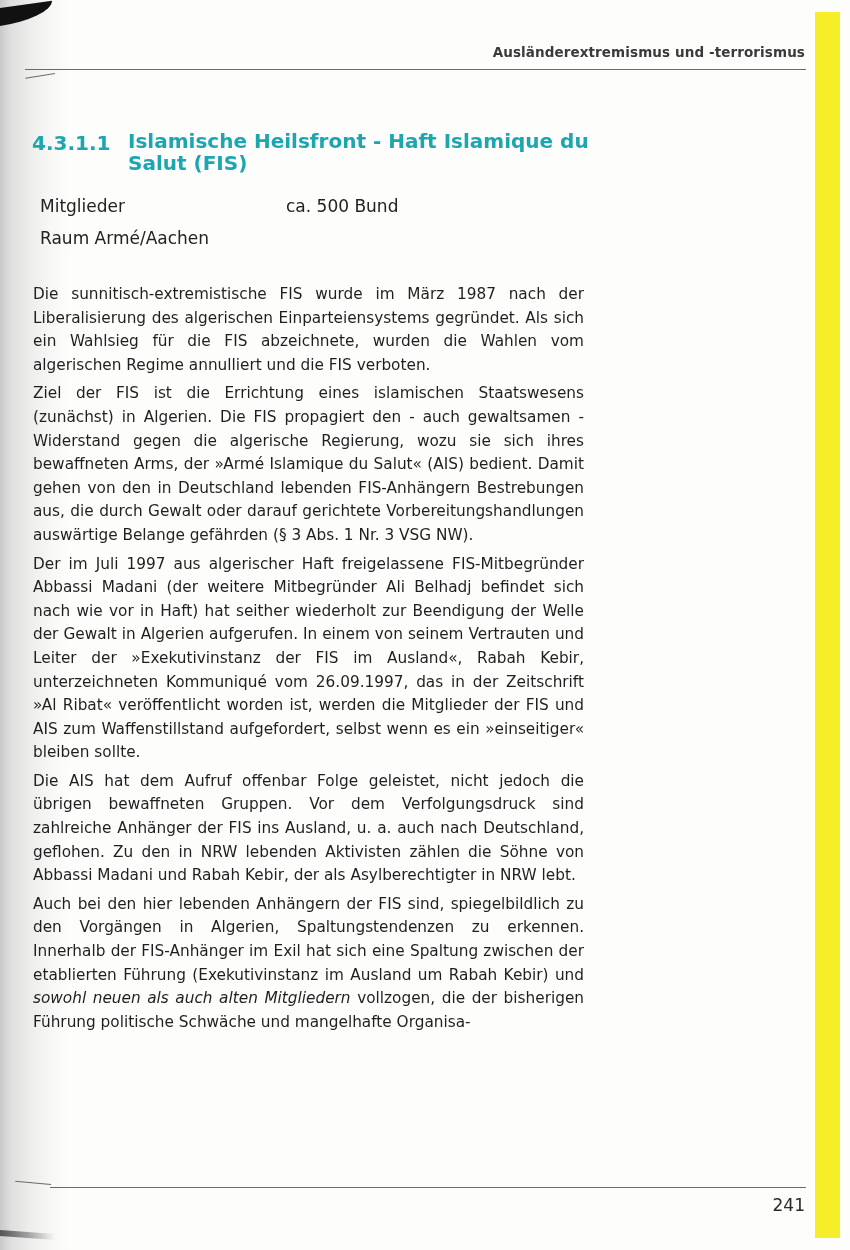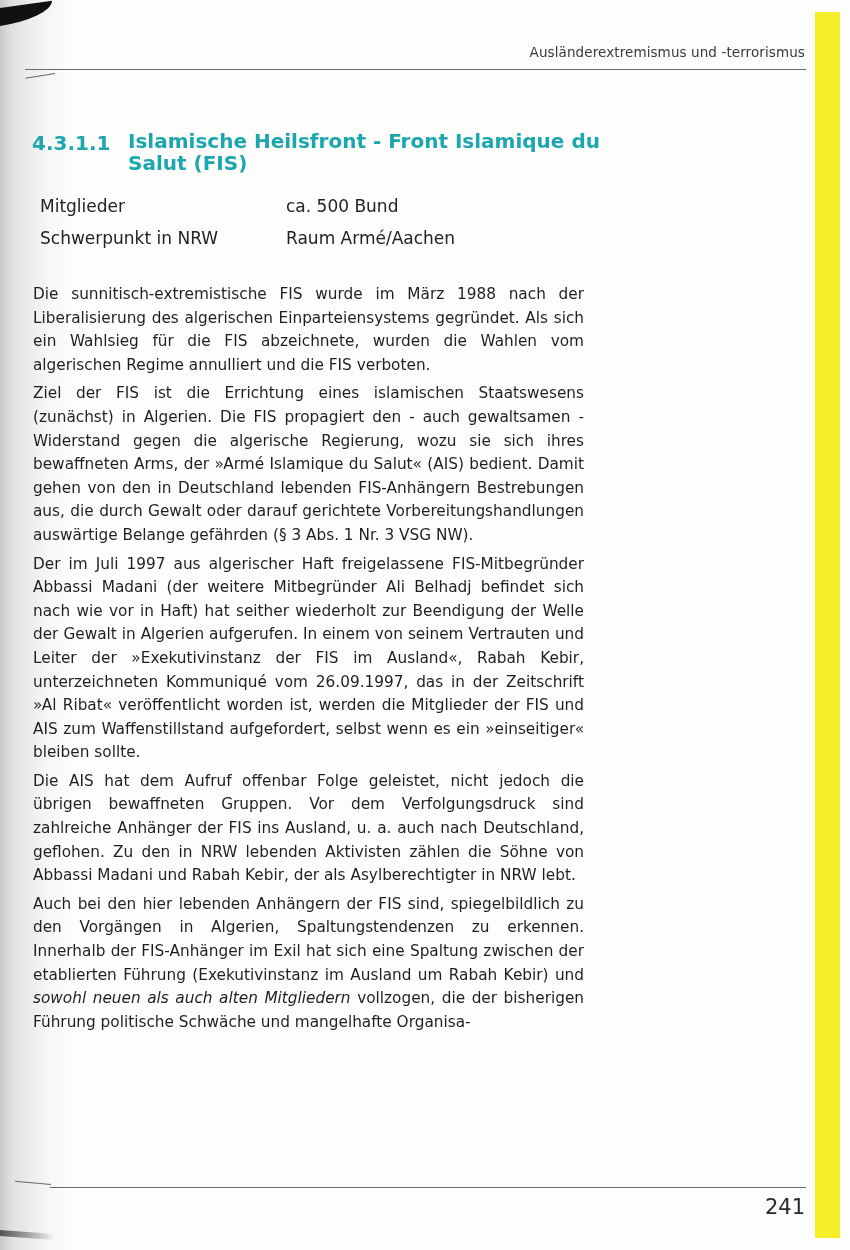--- a/index.html
+++ b/index.html
@@ -26,40 +26,41 @@
       transform: skewY(4deg);
     }
     .yellow-tab {
       position: absolute; left: 815px; top: 12px; width: 25px; height: 1226px;
       background: #f7ee2a;
     }
     .running-header {
       position: absolute; right: 45px; top: 44px;
       font-size: 13.5px; color: #3a3a3a; letter-spacing: 0.1px;
       font-family: "DejaVu Sans", sans-serif;
+      font-weight: bold;
     }
     .rule-top {
       position: absolute; left: 25px; top: 69px; width: 781px; height: 1px;
       background: #6a6a6a;
     }
     .rule-top::before {
       content: ""; position: absolute; left: 0; top: 4px; width: 30px; height: 1px;
       background: #6a6a6a; transform: rotate(-9deg); transform-origin: right center;
     }
     .rule-bottom {
       position: absolute; left: 50px; top: 1187px; width: 756px; height: 1px;
       background: #6a6a6a;
     }
     .rule-bottom::before {
       content: ""; position: absolute; left: -35px; top: -3px; width: 36px; height: 1px;
       background: #6a6a6a; transform: rotate(5deg); transform-origin: right center;
     }
     .page-number {
       position: absolute; right: 45px; top: 1195px;
-      font-size: 21px; color: #2a2a2a;
+      font-size: 17px; color: #2a2a2a;
     }
     .section-heading {
       position: absolute; left: 32px; top: 130px; width: 580px;
       display: flex; color: #1ba6b0; font-weight: bold;
       font-size: 20px; line-height: 22px;
     }
     .section-number { width: 96px; flex: none; padding-top: 2px; }
     .section-title { flex: 1; }
     .facts {
       position: absolute; left: 40px; top: 190px;
@@ -81,36 +82,35 @@
 <div class="binding-shadow"></div>
 <div class="corner-dark"></div>
 <div class="corner-dark2"></div>
 <div class="yellow-tab"></div>
 
 <div class="running-header">Ausländerextremismus und -terrorismus</div>
 <div class="rule-top"></div>
 
 <div class="section-heading">
   <div class="section-number">4.3.1.1</div>
-  <div class="section-title">Islamische Heilsfront - Front Islamique du Salut (FIS)</div>
+  <div class="section-title">Islamische Heilsfront - Haft Islamique du Salut (FIS)</div>
 </div>
 
 <div class="facts">
   <div class="fact-row">
     <span class="fact-label">Mitglieder</span>
     <span class="fact-value">ca. 500 Bund</span>
   </div>
   <div class="fact-row">
-    <span class="fact-label">Schwerpunkt in NRW</span>
     <span class="fact-value">Raum Armé/Aachen</span>
   </div>
 </div>
 
 <div class="body-text">
-  <p>Die sunnitisch-extremistische FIS wurde im März 1988 nach der Liberalisierung des algerischen Einparteiensystems gegründet. Als sich ein Wahlsieg für die FIS abzeichnete, wurden die Wahlen vom algerischen Regime annulliert und die FIS verboten.</p>
+  <p>Die sunnitisch-extremistische FIS wurde im März 1987 nach der Liberalisierung des algerischen Einparteiensystems gegründet. Als sich ein Wahlsieg für die FIS abzeichnete, wurden die Wahlen vom algerischen Regime annulliert und die FIS verboten.</p>
   <p>Ziel der FIS ist die Errichtung eines islamischen Staatswesens (zunächst) in Algerien. Die FIS propagiert den - auch gewaltsamen - Widerstand gegen die algerische Regierung, wozu sie sich ihres bewaffneten Arms, der »Armé Islamique du Salut« (AIS) bedient. Damit gehen von den in Deutschland lebenden FIS-Anhängern Bestrebungen aus, die durch Gewalt oder darauf gerichtete Vorbereitungshandlungen auswärtige Belange gefährden (§ 3 Abs. 1 Nr. 3 VSG NW).</p>
   <p>Der im Juli 1997 aus algerischer Haft freigelassene FIS-Mitbegründer Abbassi Madani (der weitere Mitbegründer Ali Belhadj befindet sich nach wie vor in Haft) hat seither wiederholt zur Beendigung der Welle der Gewalt in Algerien aufgerufen. In einem von seinem Vertrauten und Leiter der »Exekutivinstanz der FIS im Ausland«, Rabah Kebir, unterzeichneten Kommuniqué vom 26.09.1997, das in der Zeitschrift »Al Ribat« veröffentlicht worden ist, werden die Mitglieder der FIS und AIS zum Waffenstillstand aufgefordert, selbst wenn es ein »einseitiger« bleiben sollte.</p>
   <p>Die AIS hat dem Aufruf offenbar Folge geleistet, nicht jedoch die übrigen bewaffneten Gruppen. Vor dem Verfolgungsdruck sind zahlreiche Anhänger der FIS ins Ausland, u. a. auch nach Deutschland, geflohen. Zu den in NRW lebenden Aktivisten zählen die Söhne von Abbassi Madani und Rabah Kebir, der als Asylberechtigter in NRW lebt.</p>
   <p><span>Auch bei den hier lebenden Anhängern der FIS sind, spiegelbildlich zu den Vorgängen in Algerien, Spaltungstendenzen zu erkennen. Innerhalb der FIS-Anhänger im Exil hat sich eine Spaltung zwischen der etablierten Führung (Exekutivinstanz im Ausland um Rabah Kebir) und </span><span class="it">sowohl neuen als auch alten Mitgliedern</span><span> vollzogen, die der bisherigen Führung politische Schwäche und mangelhafte Organisa-</span></p>
 </div>
 
 <div class="rule-bottom"></div>
 <div class="page-number">241</div>
 
 </body></html>

